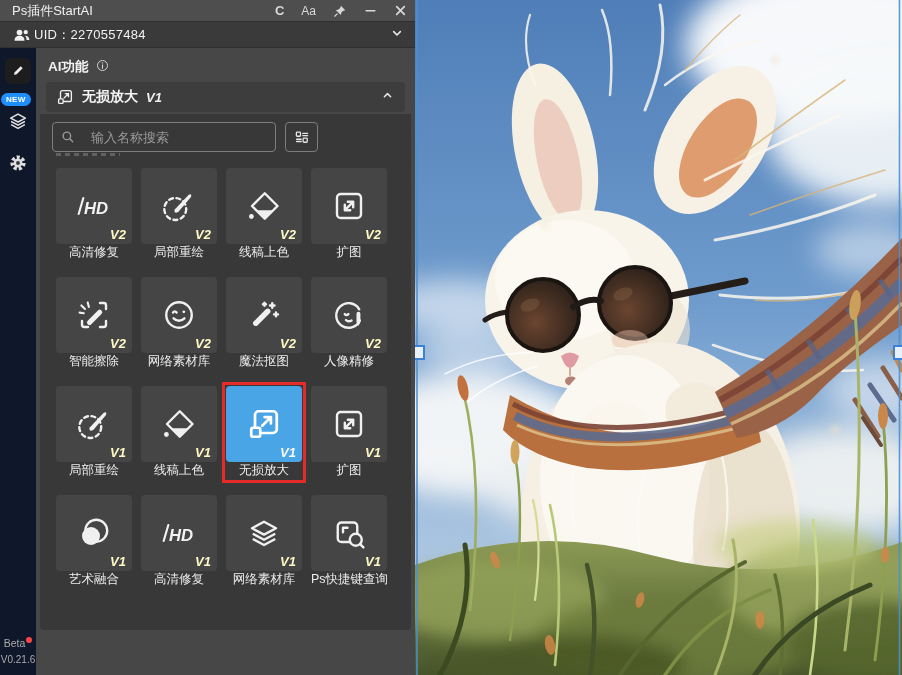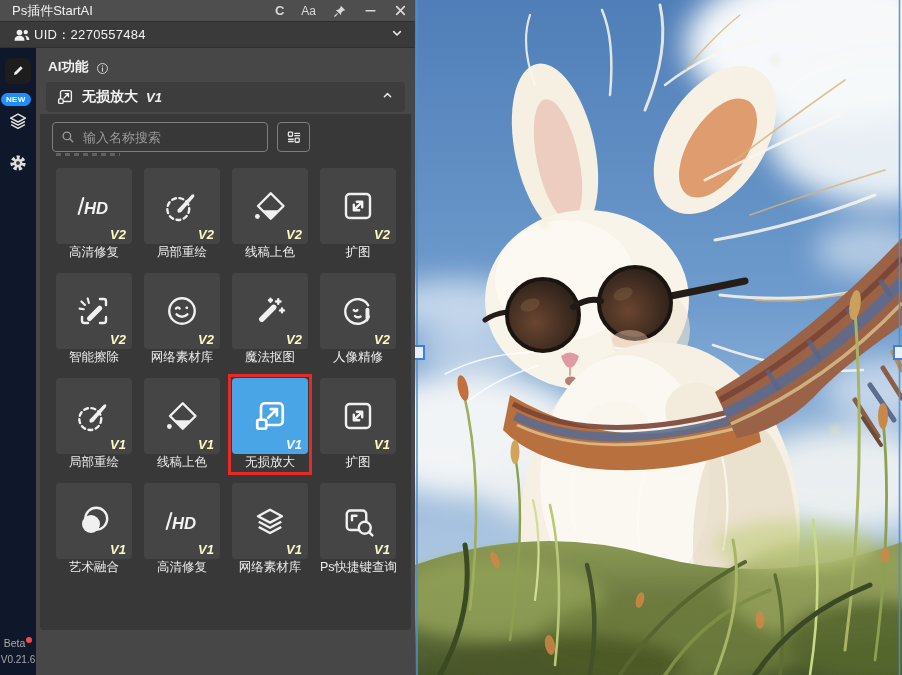--- a/index.html
+++ b/index.html
@@ -34,44 +34,44 @@
     font-size:8px; font-weight:bold; padding:2px 5px; border-radius:8px; letter-spacing:.3px; }
   .sb-gear { position:absolute; left:7px; top:104px; }
   .sb-beta { position:absolute; left:0; bottom:26px; width:36px; text-align:center;
     color:#a9a9a9; font-size:10.5px; }
   .sb-beta .dot { display:inline-block; width:6px; height:6px; background:#ff4545;
     border-radius:50%; vertical-align:top; margin-left:1px; }
   .sb-ver { position:absolute; left:0; bottom:10px; width:36px; text-align:center;
     color:#a9a9a9; font-size:10px; }
 
   .content { position:absolute; left:36px; top:48px; width:379px; height:627px; background:#474747; }
-  .sec-head { position:absolute; left:12px; top:10px; display:flex; align-items:flex-end; gap:6px; }
+  .sec-head { position:absolute; left:12px; top:10px; display:flex; align-items:flex-start; gap:6px; }
   .sec-head .t { color:#f2f2f2; font-size:13.5px; font-weight:bold; }
 
   .dropdown { position:absolute; left:10px; top:34px; width:359px; height:30px; background:#3d3d3d;
     border-radius:4px; display:flex; align-items:center; padding:0 10px; --icon-bg:#3d3d3d; }
   .dropdown .lbl { color:#f5f5f5; font-size:14px; font-weight:bold; margin-left:8px; }
   .dropdown .ver { color:#f0f0f0; font-size:13px; font-weight:bold; font-style:italic; margin-left:8px; }
   .dropdown .chev { margin-left:auto; }
 
   .list-box { position:absolute; left:4px; top:66px; width:371px; height:516px; background:#383838;
     border-radius:0 0 4px 4px; padding:8px 10px 0 12px; }
   .search-row { display:flex; align-items:center; }
   .search-input { flex:0 0 305px; height:30px; background:transparent; border:1px solid #7d7d7d;
-    border-radius:4px; color:#e8e8e8; font-size:13px; padding:0 8px 0 30px; outline:none; }
+    border-radius:4px; color:#e8e8e8; font-size:13px; padding:0 8px 0 38px; outline:none; }
   .search-input::placeholder { color:#9a9a9a; }
   .search-wrap { position:relative; }
   .search-wrap .mag { position:absolute; left:7px; top:6px; pointer-events:none; }
   .view-toggle { margin-left:9px; width:33px; height:30px; border:1px solid #7d7d7d;
     border-radius:4px; background:transparent; display:flex; align-items:center; justify-content:center; cursor:pointer; }
   .clip-artifact { height:3px; margin:1px 0 0 4px; width:64px;
     background:repeating-linear-gradient(90deg,#8a8a8a 0 5px,transparent 5px 9px); opacity:.5; }
 
   .grid { margin-top:12px; margin-left:4px; display:grid; grid-template-columns:repeat(4,76px);
-    column-gap:9px; row-gap:16px;gap:12px; }
+    column-gap:9px; row-gap:16px; }
   .cell { width:76px; cursor:pointer; }
   .tile { position:relative; width:76px; height:76px; background:#454545; border-radius:4px;
     display:flex; align-items:center; justify-content:center; --icon-bg:#454545; }
   .tile .ver { position:absolute; right:6px; bottom:2px; color:#fef9c3; font-size:13px;
     font-weight:bold; font-style:italic; }
   .tile-label { margin-top:0; height:17px; text-align:center; color:#ececec; font-size:12.5px;
     white-space:nowrap; }
   .cell.selected { outline:3px solid #e62a27; outline-offset:1px; }
   .cell.selected .tile { background:#4aa5e6; --icon-bg:#4aa5e6; }
   .cell.selected .tile .ver { color:#fafafa; }

